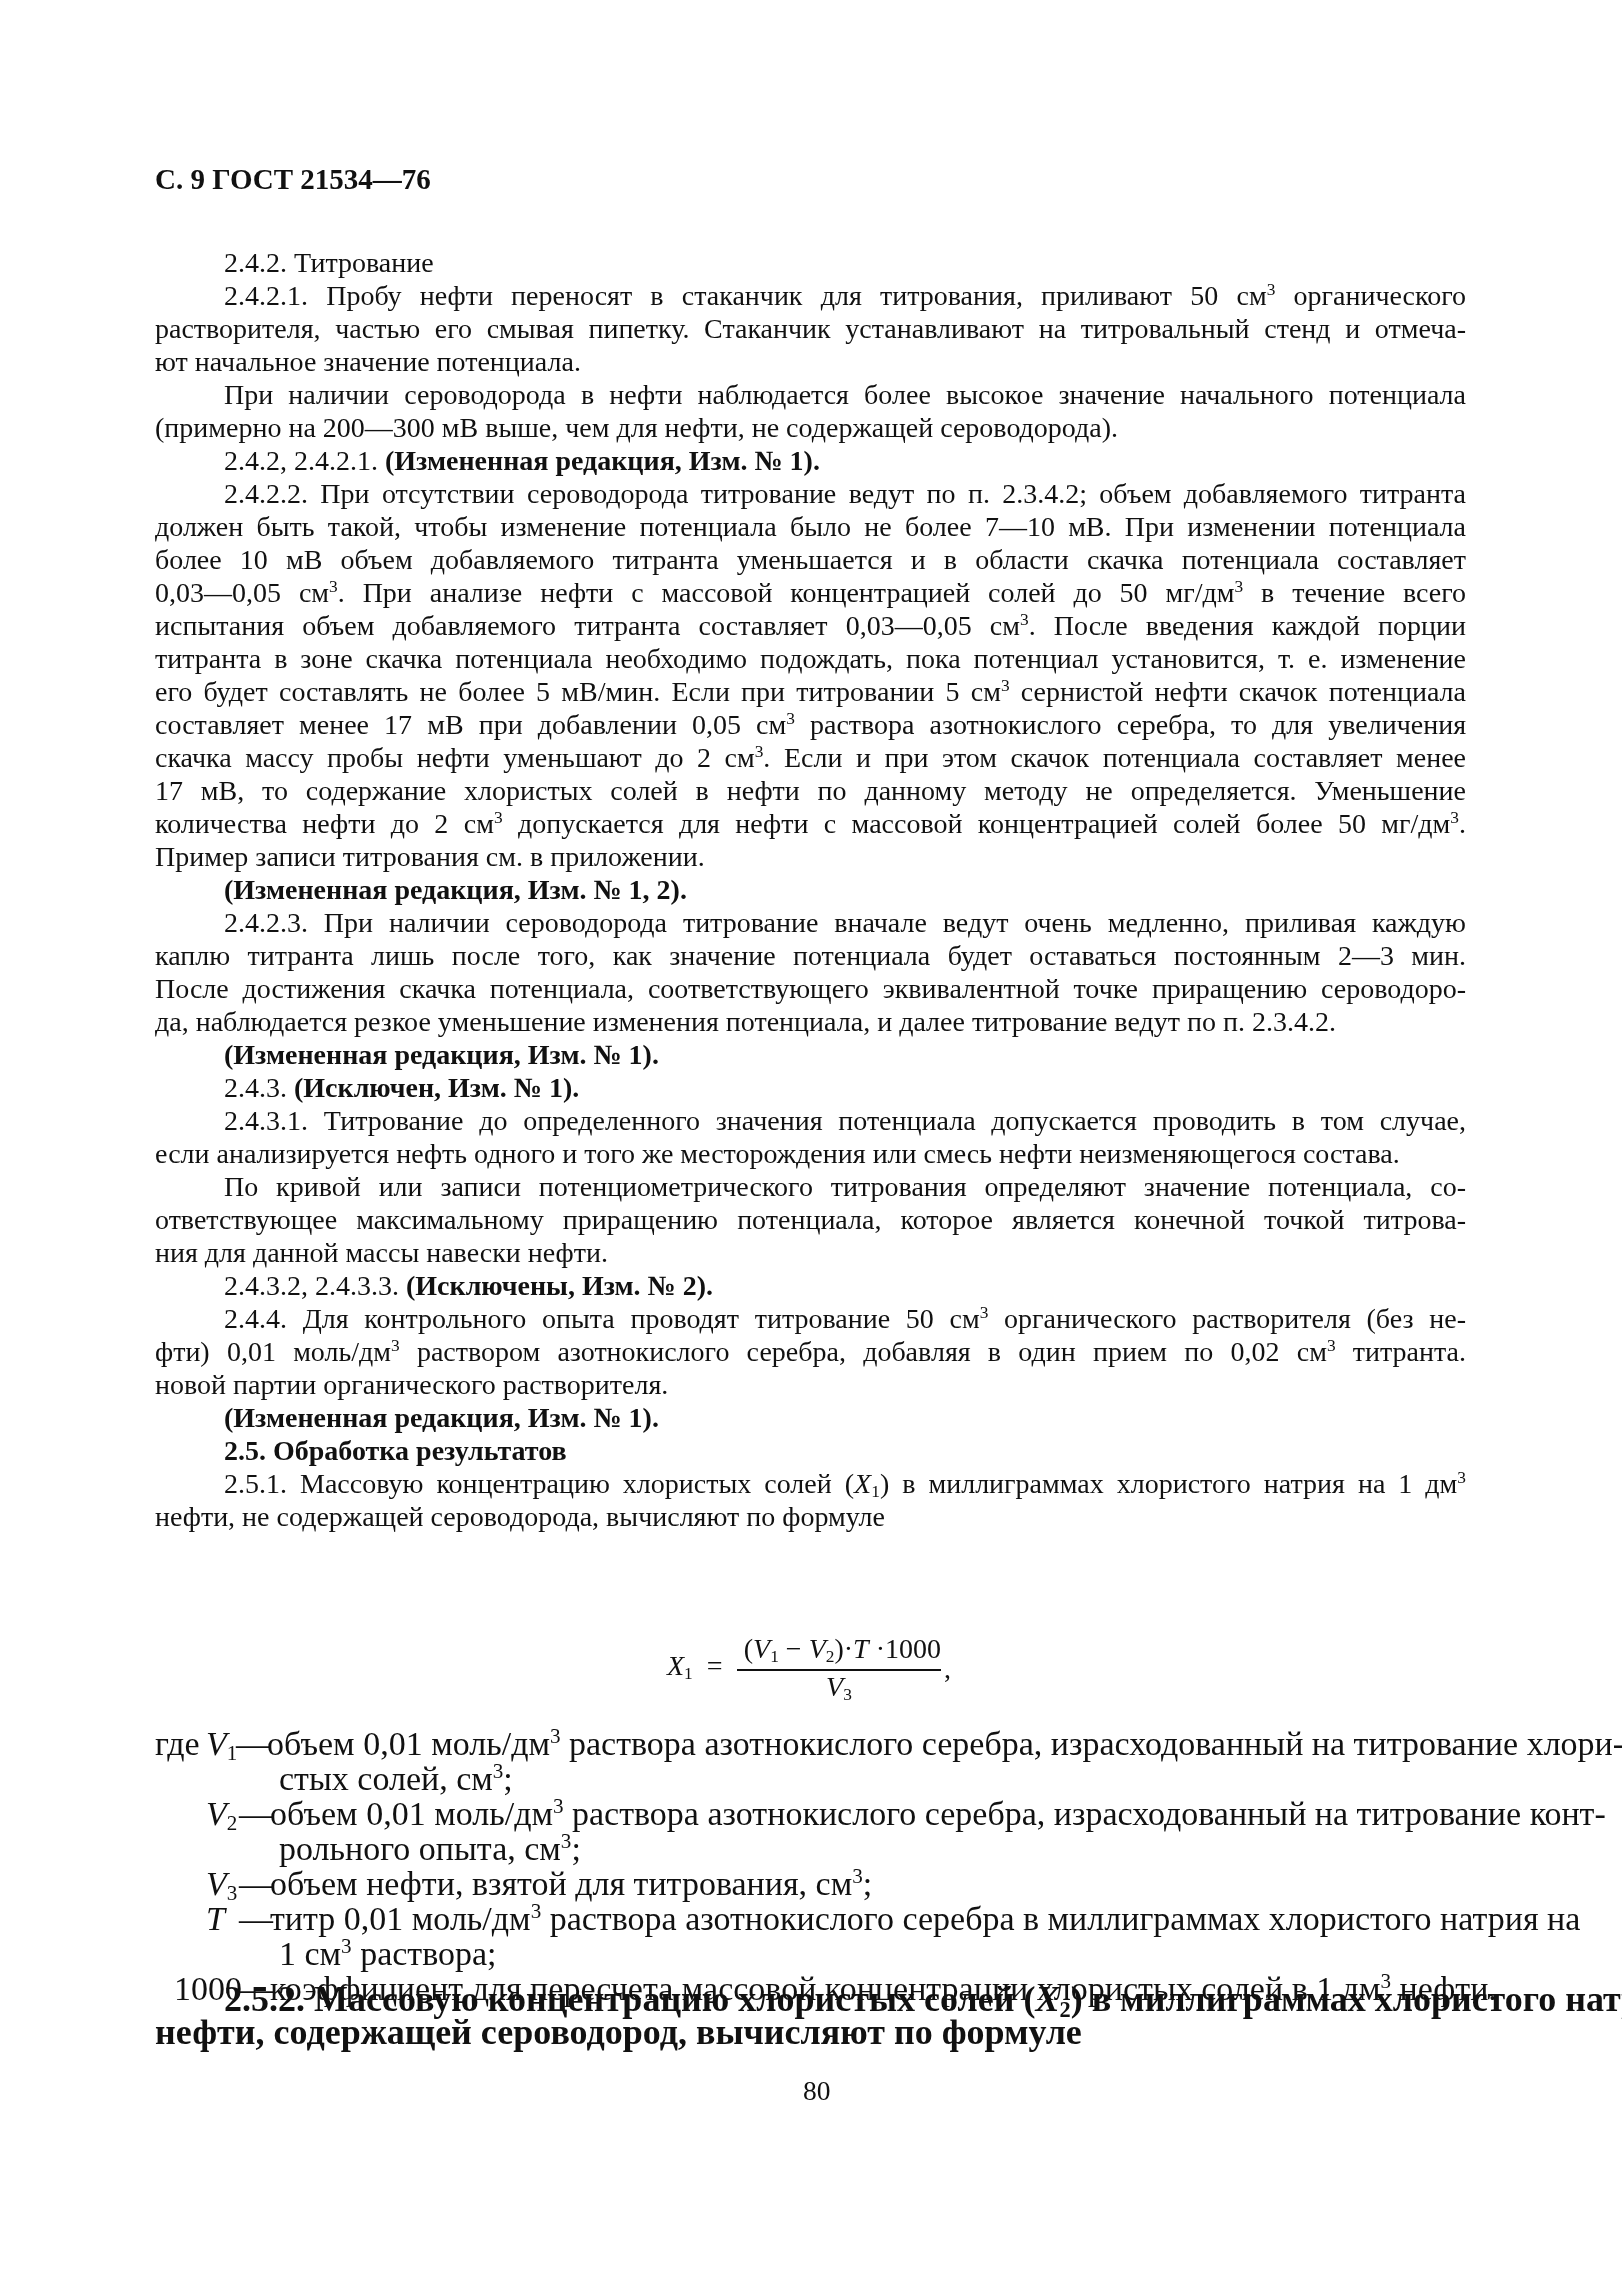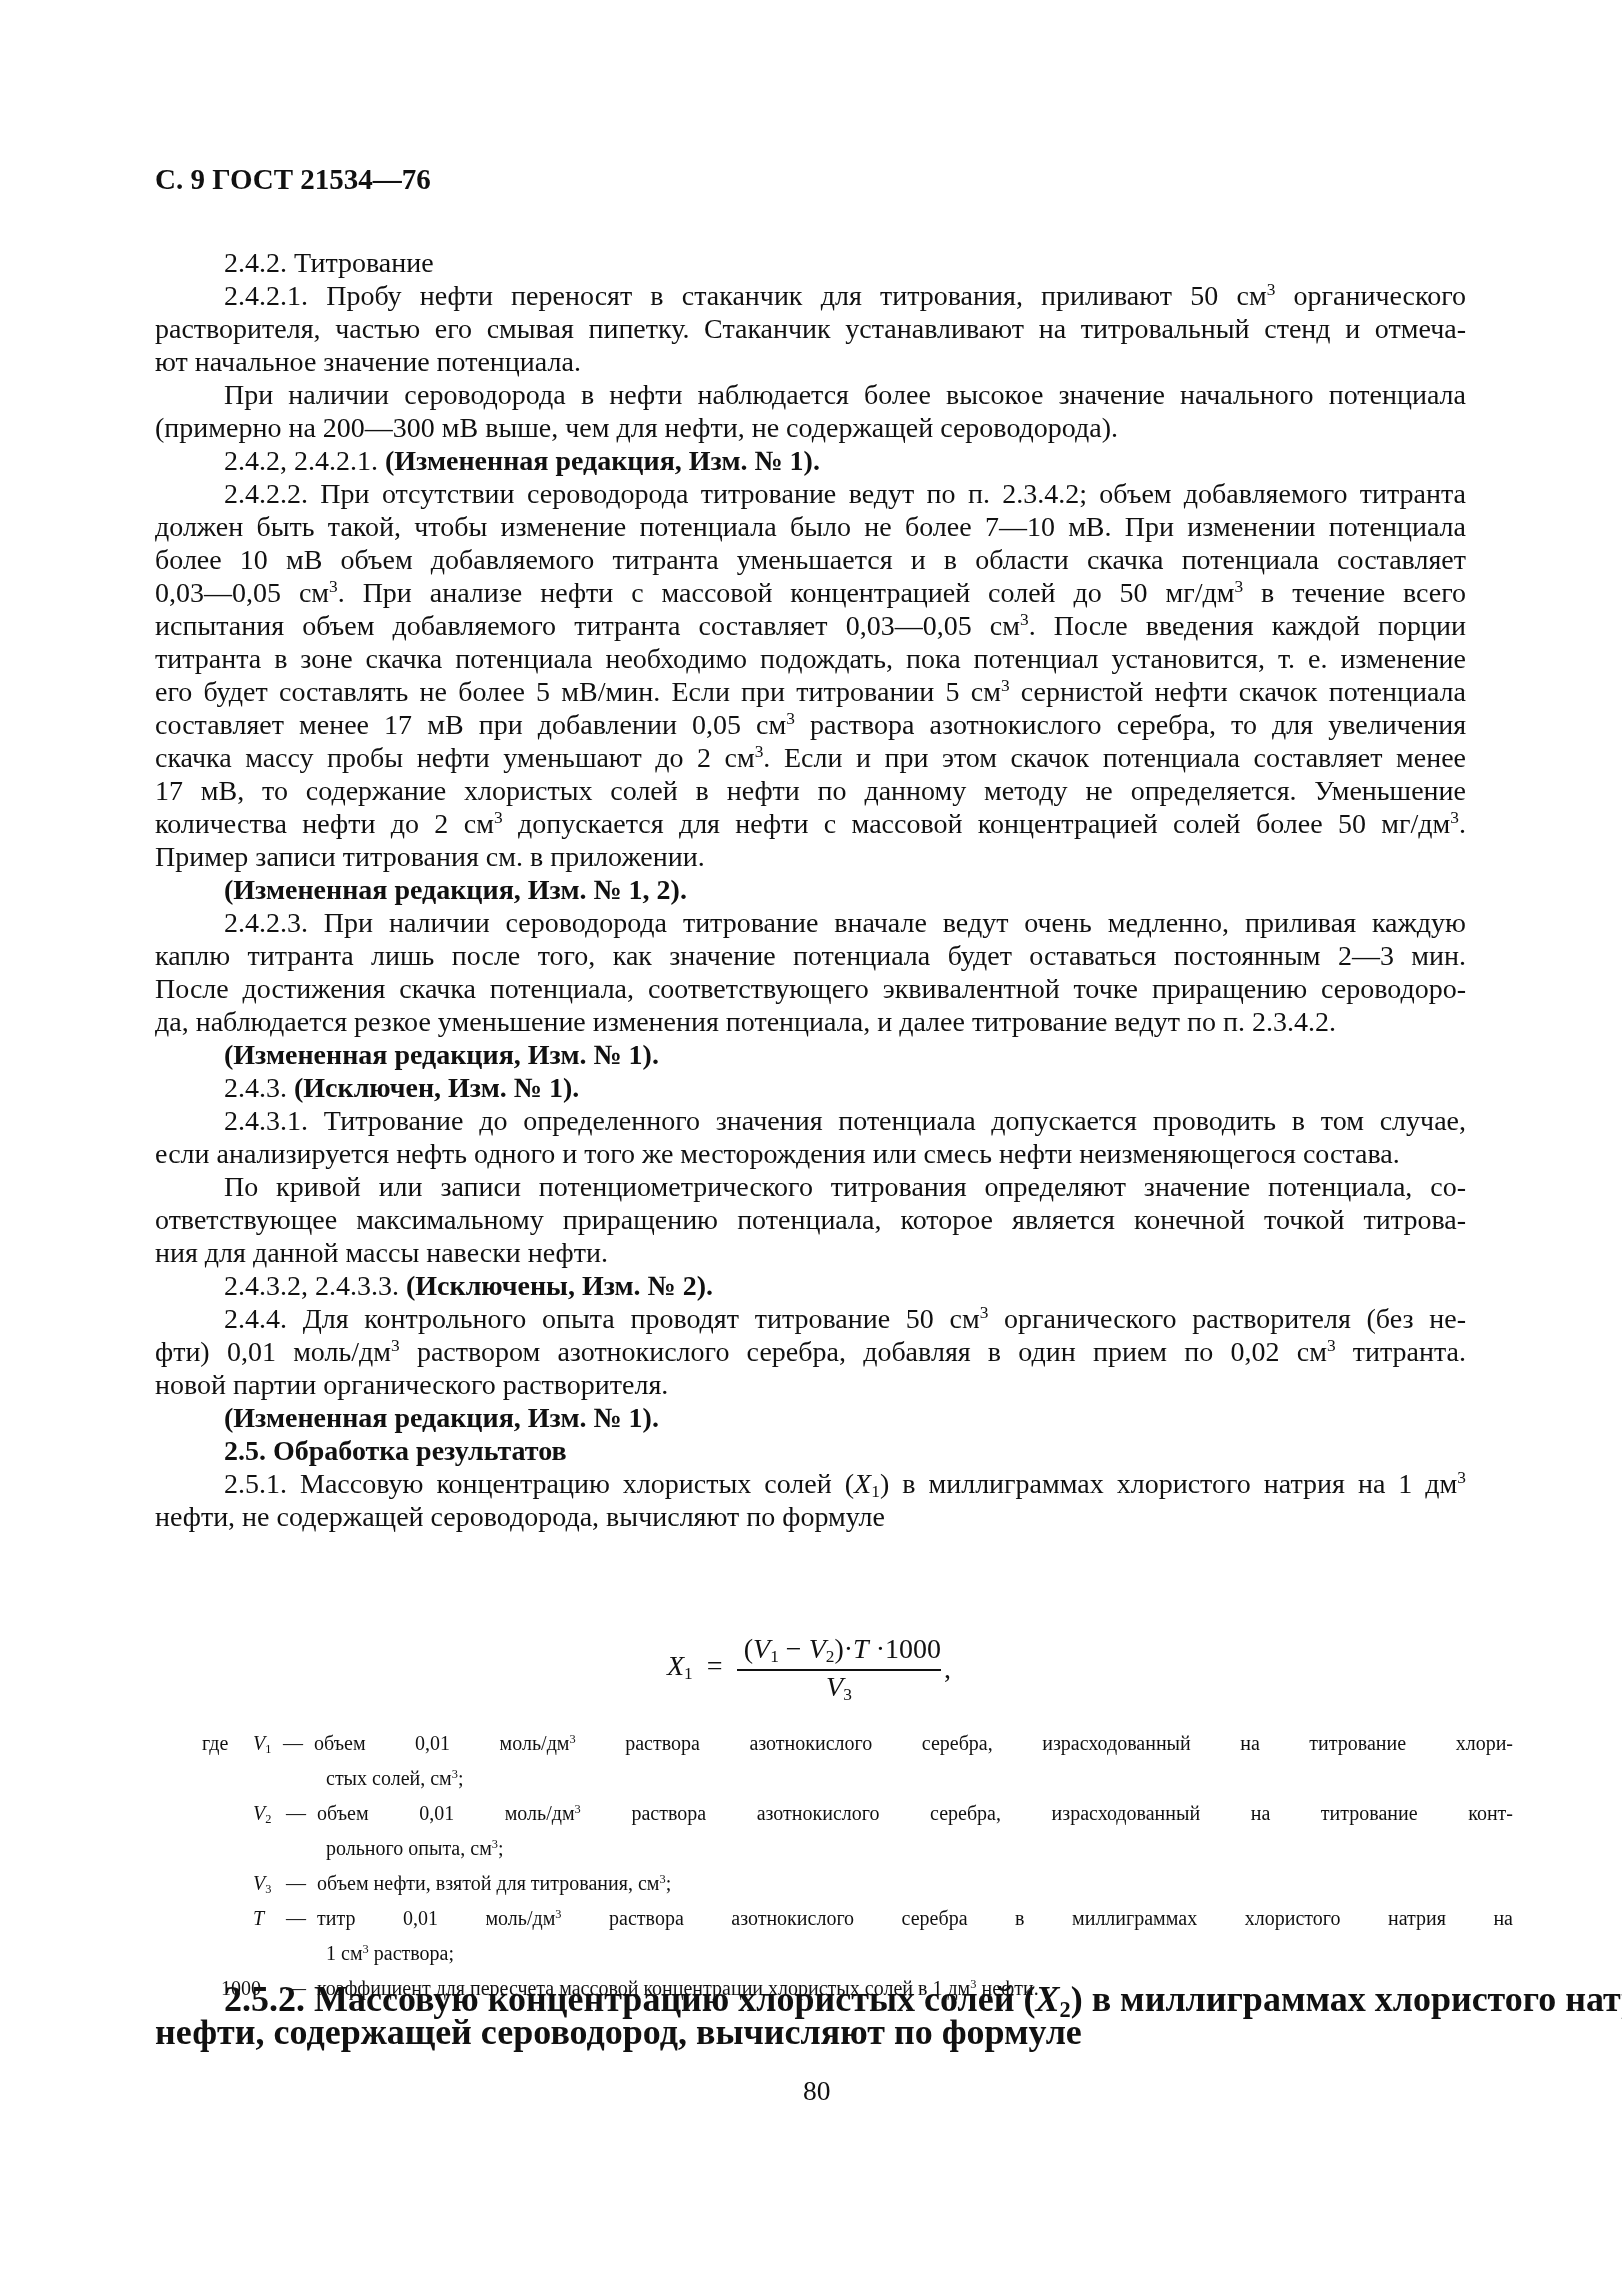--- a/index.html
+++ b/index.html
@@ -16,21 +16,21 @@
   .i { font-style: italic; }
   sup { font-size: 62%; line-height: 0; vertical-align: 0.55em; }
   sub { font-size: 62%; line-height: 0; vertical-align: -0.25em; }
   .formula { position: absolute; left: 667px; top: 1622px; height: 84px; font-size: 28px; }
   .formula .lhs { position: absolute; left: 0; top: 27.5px; white-space: nowrap; }
   .formula .frac { position: absolute; left: 70px; top: 0; width: 204px; }
   .formula .num { position: absolute; left: 0; width: 204px; top: 10.7px; text-align: right; white-space: nowrap; }
   .formula .bar { position: absolute; left: 0; top: 47px; width: 204px; height: 2.3px; background: #111; }
   .formula .den { position: absolute; left: 0; width: 204px; top: 49px; text-align: center; white-space: nowrap; }
   .formula .comma { position: absolute; left: 277px; top: 31px; }
-  .legend { position: absolute; left: 155px; top: 1726px; width: 1311px; font-size: 20px; line-height: 35px; margin-left: 47px; }
+  .legend { position: absolute; left: 155px; top: 1726px; width: 1311px; font-size: 34px; line-height: 35px; }
   .legend .row { position: relative; height: 35px; white-space: nowrap; }
   .legend .sym { position: absolute; top: 0; }
   .legend .dash { position: absolute; top: 0; }
   .legend .txt { position: absolute; left: 107px; right: 0; top: 0; text-align: justify; text-align-last: justify; white-space: nowrap; }
   .legend .txt.last { text-align-last: left; }
   .legend .cont { position: absolute; left: 124px; right: 0; top: 0; white-space: nowrap; }
   .after { position: absolute; left: 155px; top: 1982px; width: 1311px; font-size: 36px; line-height: 35px; font-weight: bold; }
   .page-number { position: absolute; left: 803px; top: 2075px; font-size: 27.5px; }
 </style>
 </head>

